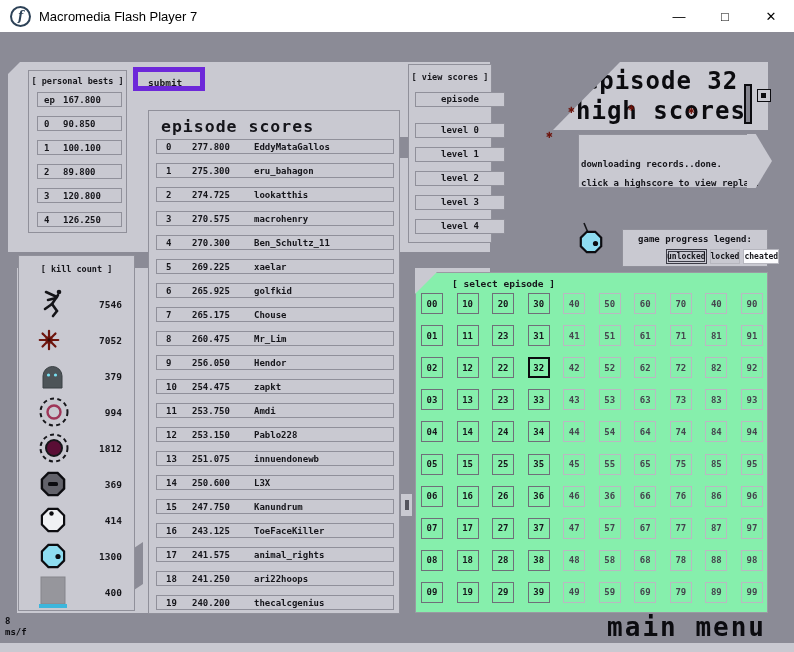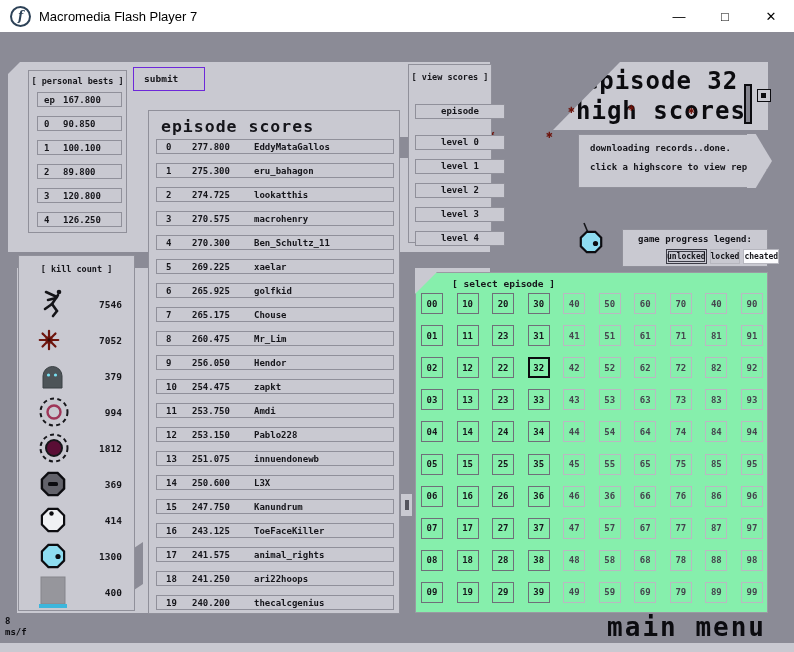--- a/index.html
+++ b/index.html
@@ -25,51 +25,51 @@
   
   .panel{position:absolute;background:#c9c9d1;border:1px solid #90909a;box-sizing:border-box;}
   .hdr{position:absolute;left:0;right:0;text-align:center;font-weight:bold;font-size:8.5px;
        letter-spacing:0;color:#15151a;white-space:nowrap;}
   
   .pb-box{position:absolute;left:8px;width:85px;height:15px;border:1px solid #90909a;
           box-sizing:border-box;display:flex;align-items:center;font-size:9px;font-weight:bold;}
   .pb-label{width:19px;padding-left:6px;}
   .pb-value{}
   
-  .btn{position:absolute;background:#c9c9d1;border:1px solid #6d28d9;box-sizing:border-box;
+  .btn{position:absolute;background:#c9c9d1;border:5px solid #6d28d9;box-sizing:border-box;
        font-size:9.5px;font-weight:bold;}
   
   .es-title{position:absolute;left:12px;top:6px;font-size:16.5px;font-weight:bold;letter-spacing:1px;}
   .score-row{position:absolute;left:7px;width:238px;height:15px;border:1px solid #90909a;
              box-sizing:border-box;display:flex;align-items:center;font-size:9px;font-weight:bold;}
   .sr-rank{width:26px;padding-left:9px;}
   .sr-score{width:62px;}
   .sr-name{flex:1;}
   
   .vs-btn{position:absolute;left:6px;width:90px;height:15px;border:1px solid #90909a;
           box-sizing:border-box;text-align:center;line-height:13px;font-size:9px;font-weight:bold;
-          background:#c9c9d1;margin-top:12px;}
+          background:#c9c9d1;}
   
   .kc-row{position:absolute;left:8px;right:8px;height:36px;}
   .kc-icon{position:absolute;left:10px;top:50%;transform:translateY(-50%);line-height:0;}
   .kc-value{position:absolute;right:4px;top:50%;transform:translateY(-50%);font-size:9.5px;font-weight:bold;}
   
   .heading{position:absolute;left:553px;top:62px;width:215px;height:68px;background:#c9c9d1;
            clip-path:polygon(67px 0,100% 0,100% 100%,0 100%);}
   .heading-text{position:absolute;left:18px;top:4px;width:180px;text-align:center;
                 font-size:24px;font-weight:bold;letter-spacing:1px;color:#0b0b0f;line-height:30px;}
   .door{position:absolute;left:744px;top:84px;width:8px;height:40px;background:#84848e;
         border:2px solid #0c0c10;box-sizing:border-box;}
   .switchbox{position:absolute;left:757px;top:89px;width:14px;height:13px;background:#c9c9d1;
              border:1px solid #0c0c10;box-sizing:border-box;}
   .switchbox i{position:absolute;left:3px;top:3px;width:5px;height:5px;background:#0c0c10;}
   
   .msg{position:absolute;left:578px;top:134px;width:170px;height:54px;background:#c9c9d1;
        border:1px solid #90909a;box-sizing:border-box;font-size:9px;font-weight:bold;}
-  .msg div{position:absolute;left:11px;white-space:nowrap;}
+  .msg div{position:absolute;left:2px;white-space:nowrap;margin-top:16px;}
   .msg-arrow{position:absolute;left:747px;top:134px;width:25px;height:54px;background:#c9c9d1;
              clip-path:polygon(0 0,35% 0,100% 50%,35% 100%,0 100%);}
   
   .legend{position:absolute;left:622px;top:229px;width:146px;height:38px;background:#c9c9d1;
           border:1px solid #90909a;box-sizing:border-box;}
   .lg-items{position:absolute;left:7px;right:5px;top:19px;display:flex;gap:3px;padding-left:36px;}
   .lg-box{height:15px;box-sizing:border-box;text-align:center;line-height:13px;font-size:8px;
           font-weight:bold;flex:1;background:#c9c9d1;border:1px solid #b7b7bf;}
   .lg-unlocked{border:1px solid #3c3c46;box-shadow:inset 0 0 0 1px #c9c9d1,inset 0 0 0 2px #3c3c46;}
   .lg-cheated{background:#fcfcfe;}

